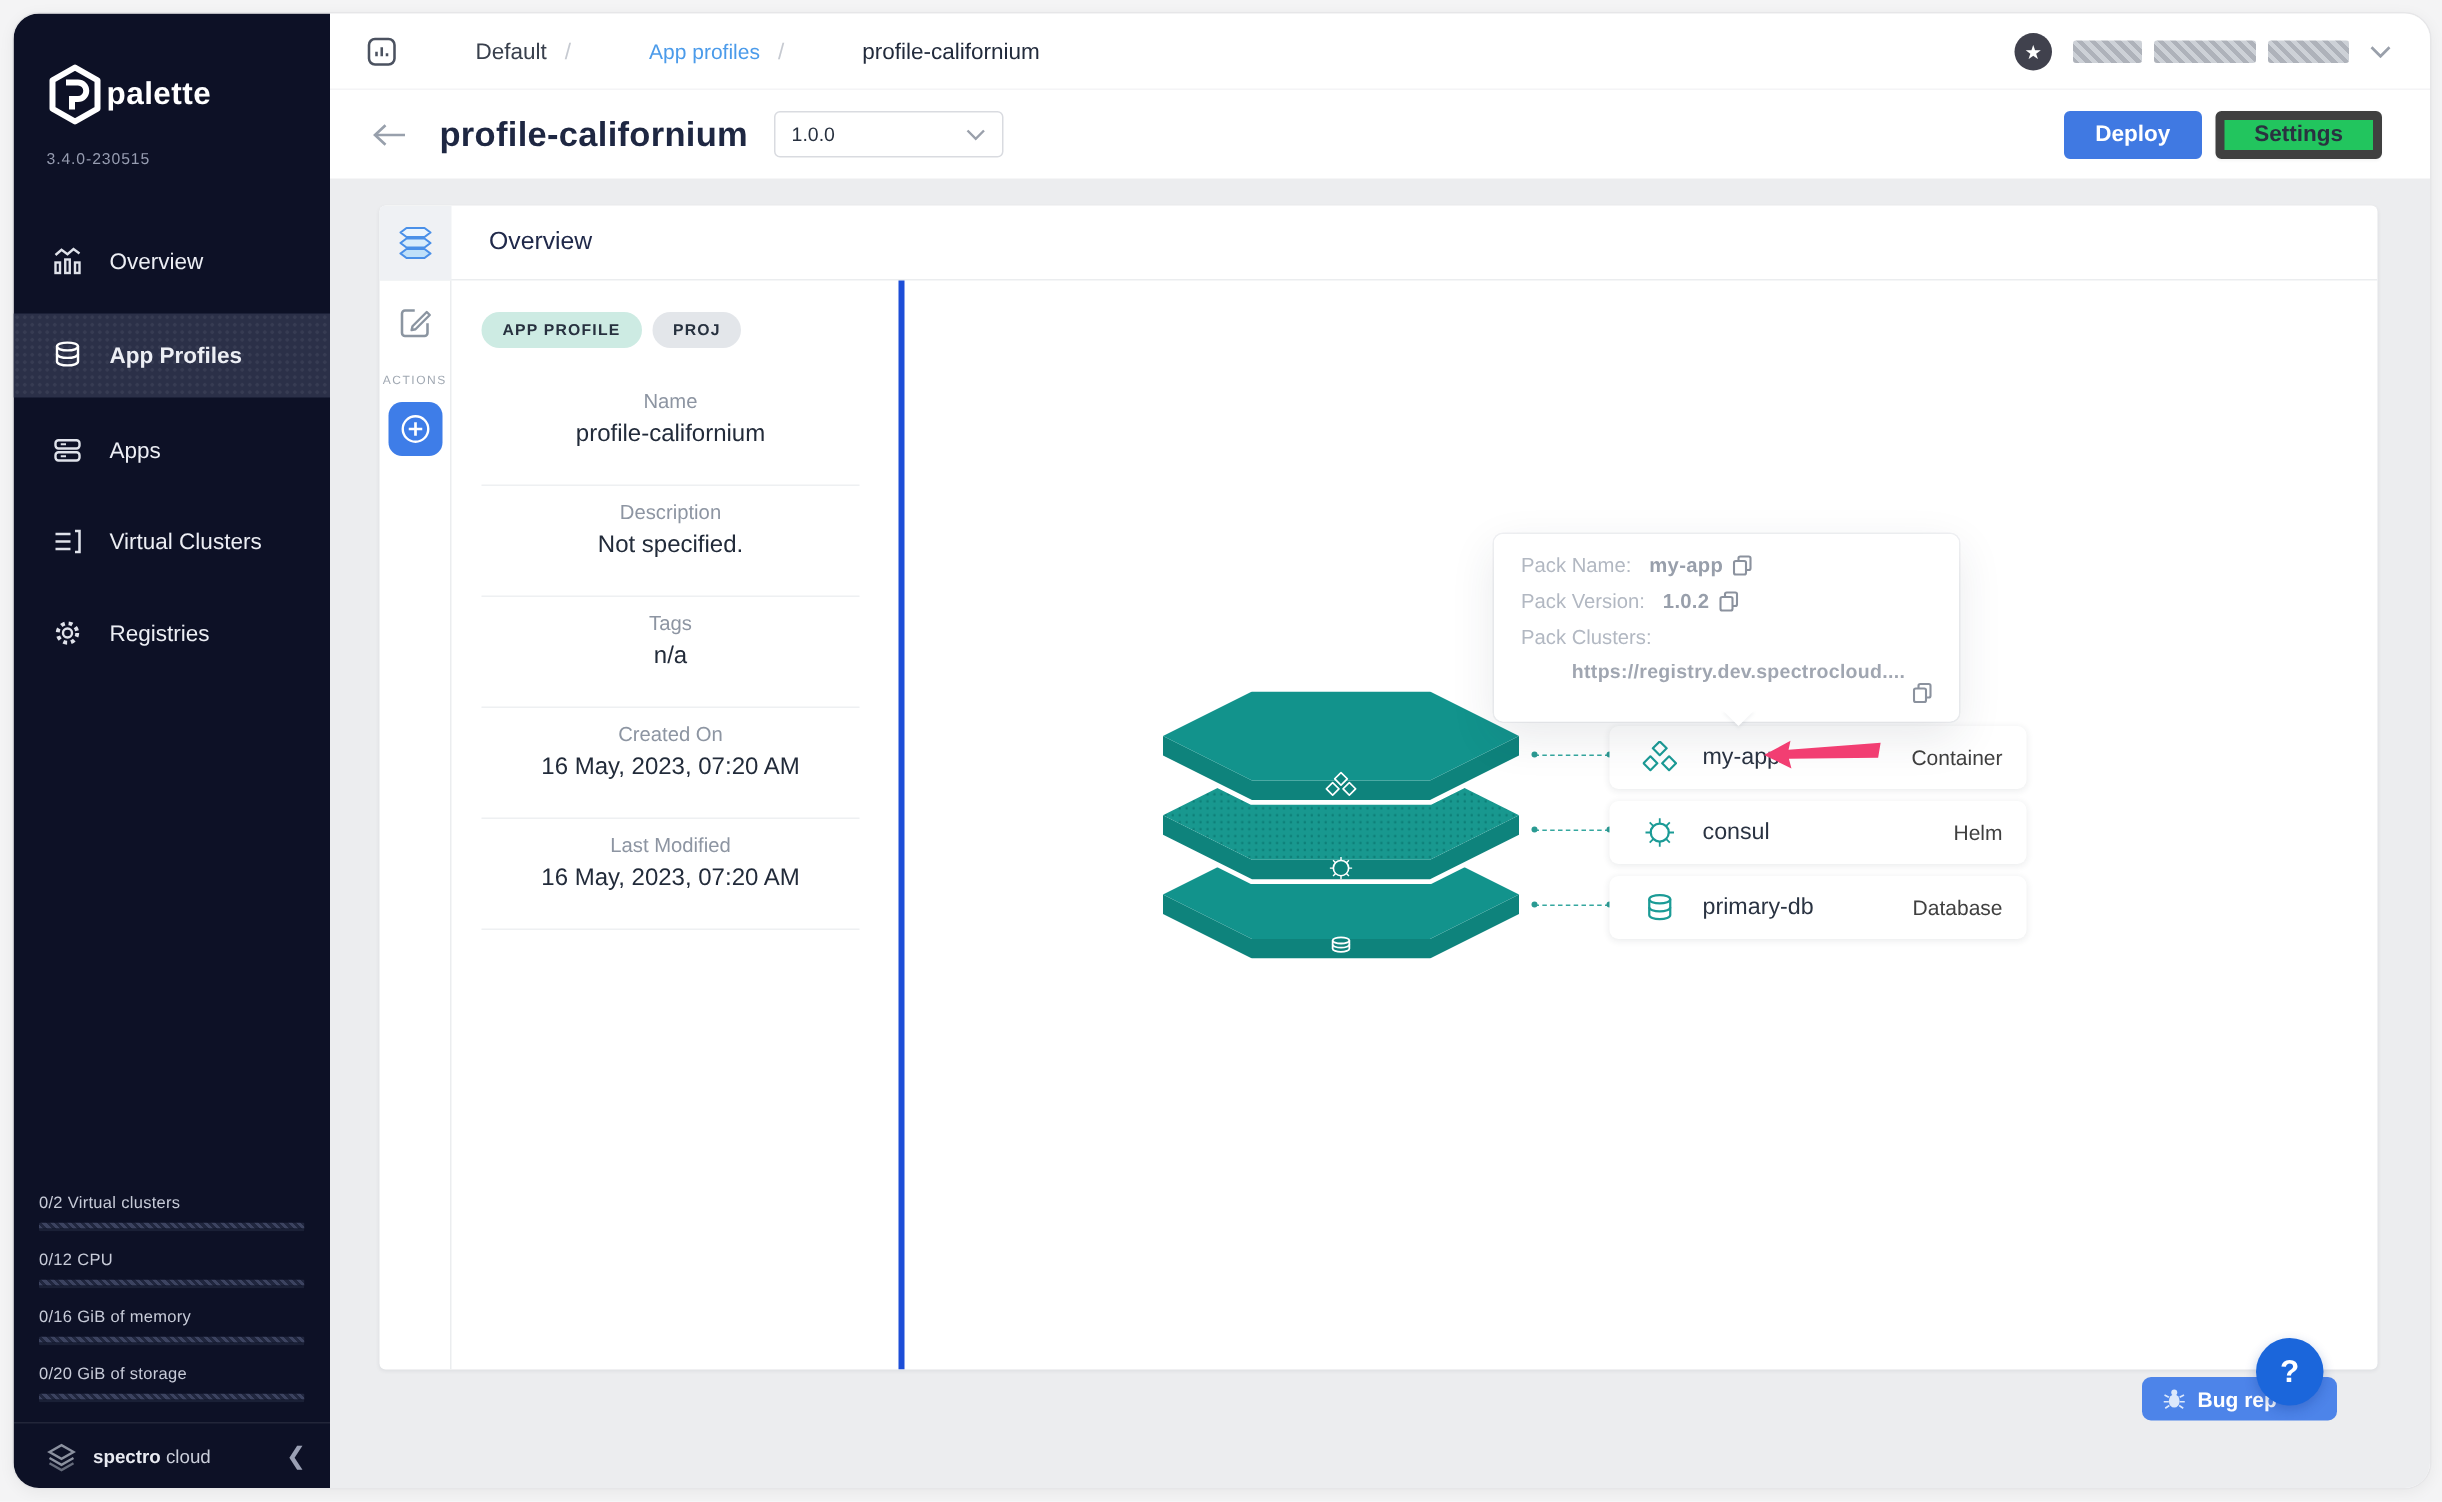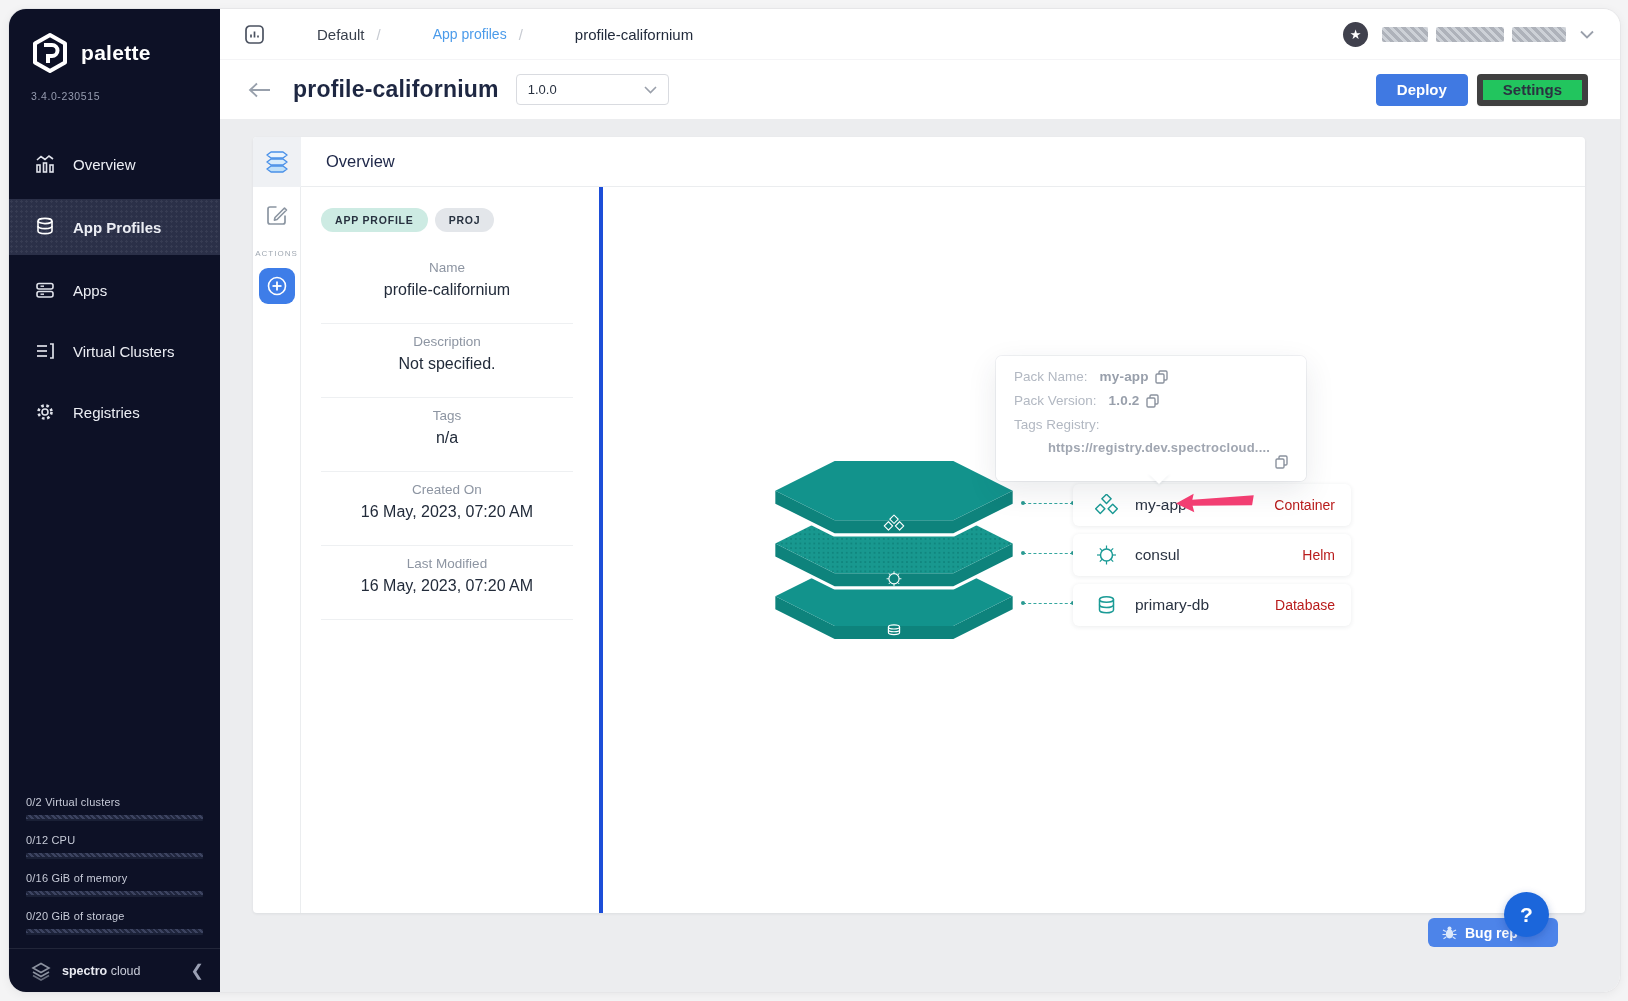--- a/index.html
+++ b/index.html
@@ -2,21 +2,21 @@
 <html><head>
 <meta charset="utf-8">
 <style>
   * { margin:0; padding:0; box-sizing:border-box; }
   html,body { width:1628px; height:1001px; background:#f4f4f5; font-family:"Liberation Sans", sans-serif; }
   .window{ position:absolute; left:8px; top:8px; width:1613px; height:985px; background:#fff;
     border:1px solid #e6e6e8; border-radius:18px; overflow:hidden; display:flex;
     box-shadow:0 2px 10px rgba(0,0,0,.05);}
   
   .sidebar{ width:211px; min-width:211px; background:#0d1126; color:#fff; display:flex; flex-direction:column; position:relative;}
-  .logo-row{ display:flex; align-items:center; gap:10px; padding:23px 0 0 20px;}
+  .logo-row{ display:flex; align-items:center; padding:33px 0 0 20px;}
   .logo-row .brand{ font-size:21px; font-weight:700; letter-spacing:.3px;}
   .version{ padding:16px 0 0 22px; font-size:10.5px; color:#969cb0; letter-spacing:.6px;}
   .nav{ margin-top:36px; display:flex; flex-direction:column;}
   .nav-item{ display:flex; align-items:center; gap:17px; padding:0 0 0 25px; height:52px; margin-bottom:9px;
     color:#eceef4; font-size:15px; cursor:pointer;}
   .nav-item.active{ background:#2b3048; margin-bottom:9px;
     background-image:radial-gradient(rgba(255,255,255,.06) 1px, transparent 1.2px); background-size:5px 5px; height:56px;}
   .nav-item svg{ flex:0 0 auto; }
   .spacer{ flex:1; }
   .quotas{ padding:0 17px;}
@@ -97,21 +97,21 @@
   
   .connector{ position:absolute; left:420px; width:50px; border-top:1.5px dashed #35a79f; z-index:1;}
   .connector::before,.connector::after{ content:""; position:absolute; top:-3px; width:4px; height:4px;
     border-radius:50%; background:#2a9a92;}
   .connector::before{ left:-2px;} .connector::after{ right:-2px;}
   
   .rows{ position:absolute; left:470px; top:297px; width:278px; z-index:2;}
   .lrow{ background:#fff; height:42px; border-radius:6px; margin-bottom:8px; display:flex; align-items:center;
     padding:0 16px 0 22px; box-shadow:0 1px 5px rgba(30,40,60,.09); cursor:pointer;}
   .lrow .lname{ font-size:15.5px; color:#2a3342; margin-left:17px;}
-  .lrow .ltype{ margin-left:auto; font-size:14px; color:#b91c1c;text-align:right;}
+  .lrow .ltype{ margin-left:auto; font-size:14px; color:#404040;text-align:right;}
   .pink-arrow{ position:absolute; left:573px; top:304px; z-index:10; transform:rotate(-2deg);}
   
   .bug-btn{ position:absolute; left:1208px; top:799px; height:29px; background:#4d84e9; border:none; border-radius:6px;
     color:#fff; font-size:14px; font-weight:700; display:flex; align-items:center; gap:8px; padding:0 40px 0 14px;
     cursor:pointer; z-index:3; font-family:inherit;}
   .help-btn{ position:absolute; left:1284px; top:773px; width:45px; height:45px; border-radius:50%; background:#1b66db;
     border:none; color:#fff; font-size:21px; font-weight:700; cursor:pointer; z-index:4;
     box-shadow:0 3px 8px rgba(20,60,150,.3); font-family:inherit;}
 </style>
 </head>
@@ -327,21 +327,21 @@
               <div class="tip-row">
                 <span>Pack Version:</span>
                 <span class="tip-val">1.0.2</span>
                 <span class="tip-copy">
                   <svg width="13" height="14" viewBox="0 0 13 14">
                       <rect x="4" y="1" width="8" height="9" rx="1.2" fill="none" stroke="#8b929e" stroke-width="1.4"></rect>
                       <rect x="1" y="4" width="8" height="9" rx="1.2" fill="#fff" stroke="#8b929e" stroke-width="1.4"></rect>
                     </svg>
                 </span>
               </div>
-              <div class="tip-reg-label">Tags Registry:</div>
+              <div class="tip-reg-label">Pack Clusters:</div>
               <div class="tip-reg-row">
                 <span class="tip-reg-val">https://registry.dev.spectrocloud....</span>
                 <span class="tip-copy">
                   <svg width="13" height="14" viewBox="0 0 13 14">
                       <rect x="4" y="1" width="8" height="9" rx="1.2" fill="none" stroke="#8b929e" stroke-width="1.4"></rect>
                       <rect x="1" y="4" width="8" height="9" rx="1.2" fill="#fff" stroke="#8b929e" stroke-width="1.4"></rect>
                     </svg>
                 </span>
               </div>
             </div>

